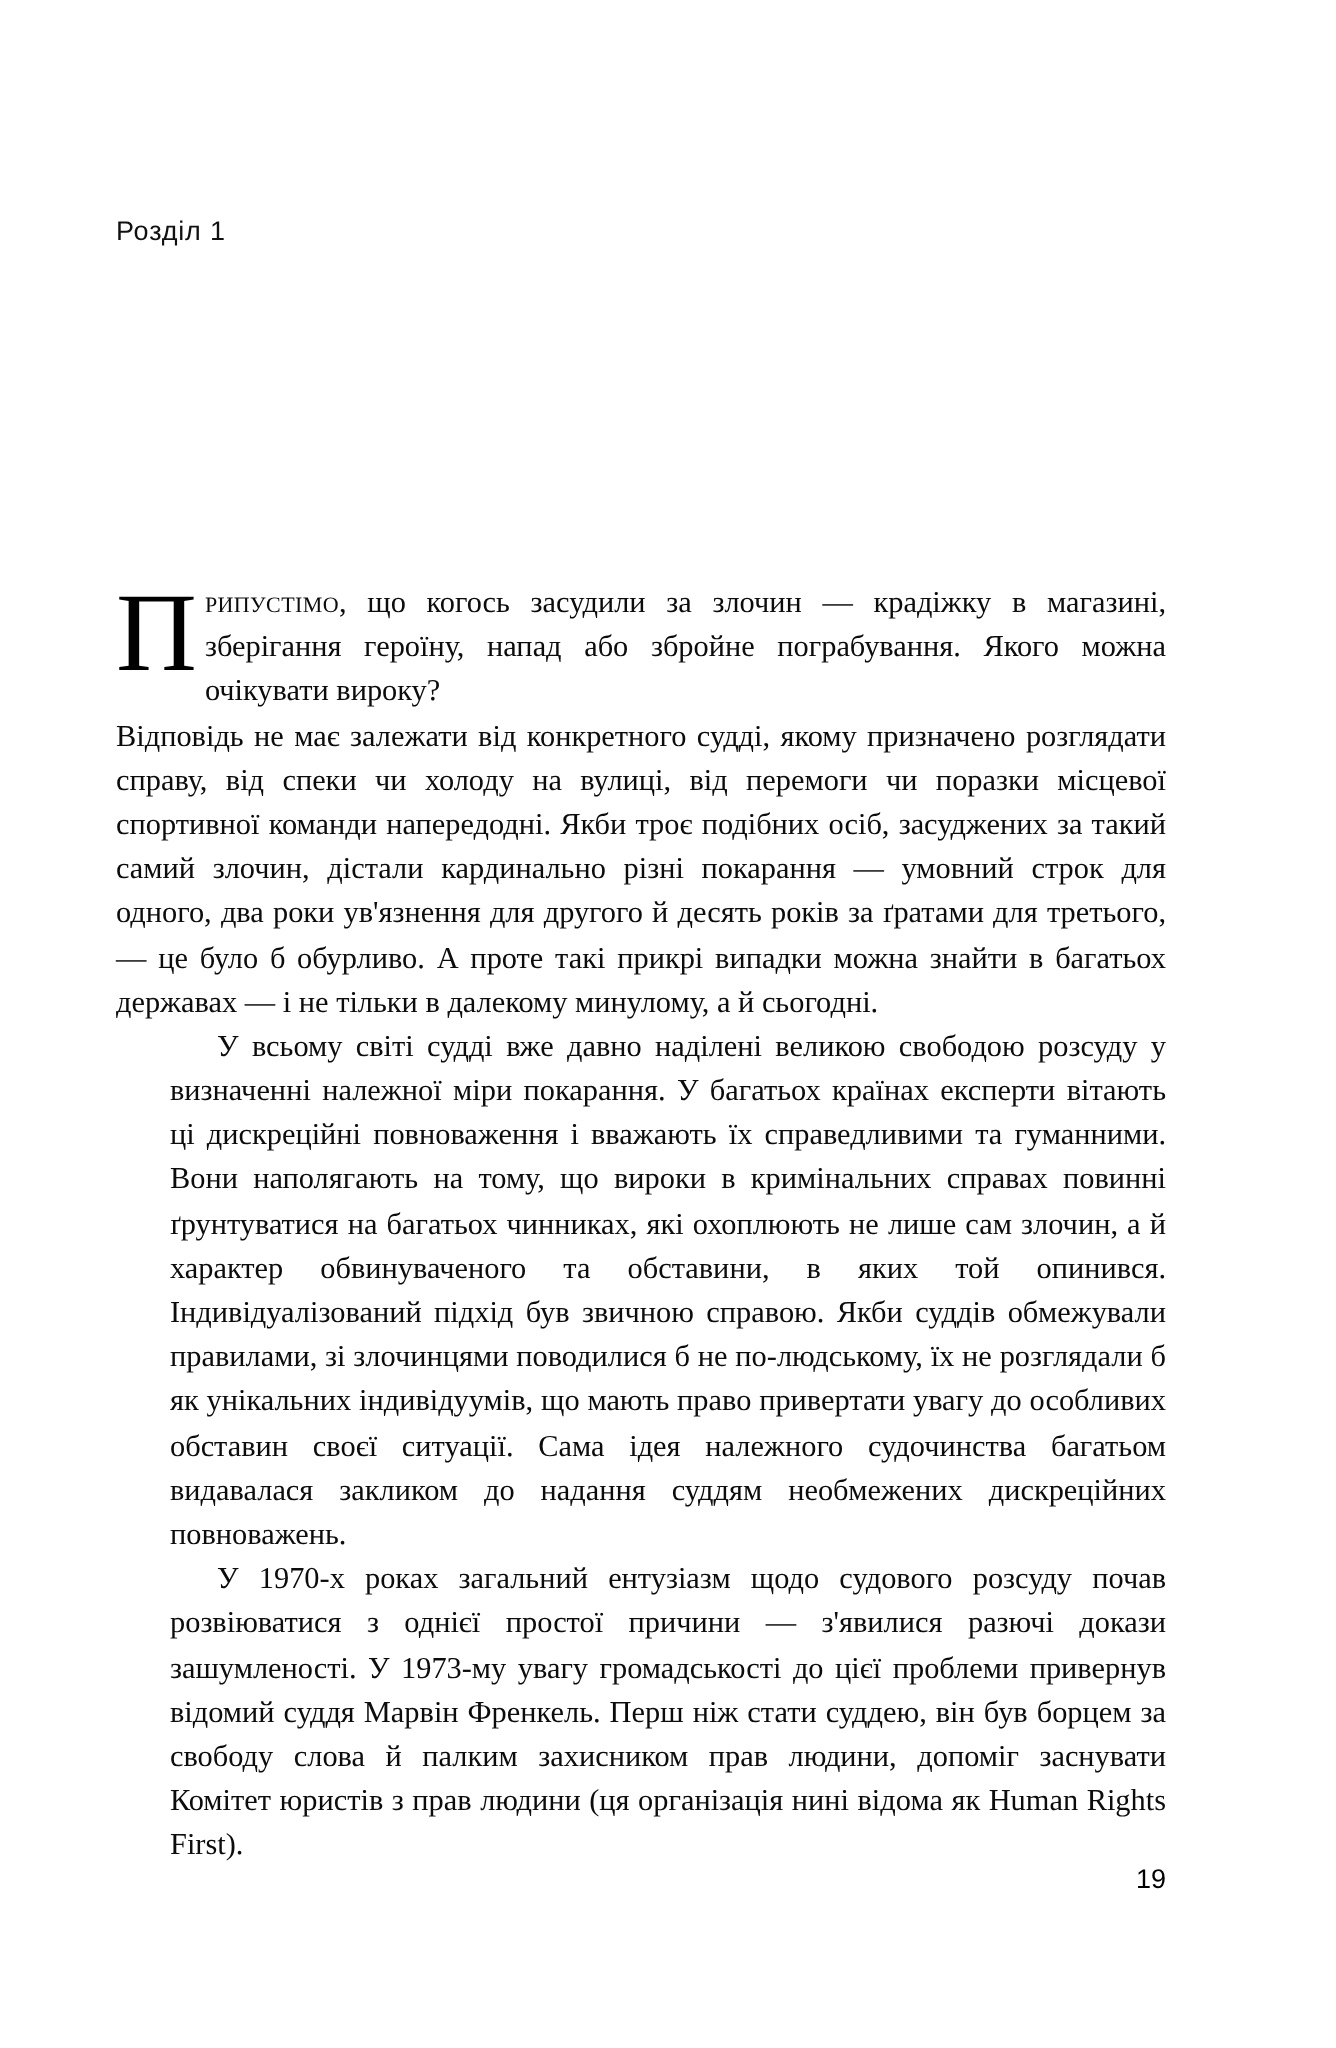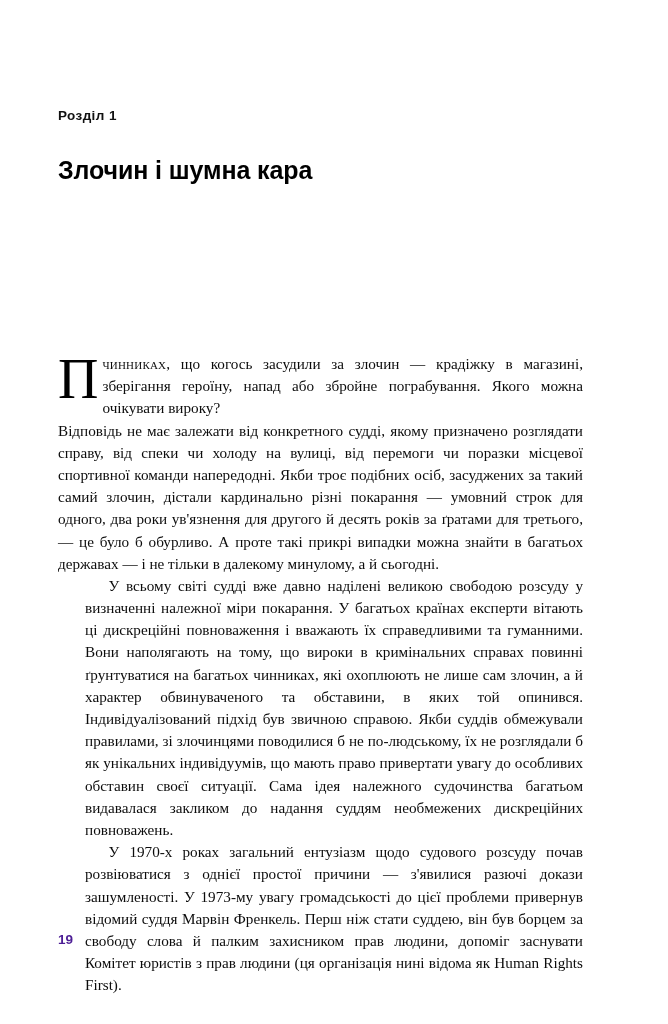--- a/index.html
+++ b/index.html
@@ -28,21 +28,21 @@
     left: 58px;
     top: 0;
     width: 525px;
   }
   .chapter-label {
     margin-top: 108px;
     font-family: "Liberation Sans", sans-serif;
     font-size: 13.5px;
     letter-spacing: 0.4px;
     color: #111;
-    font-weight: 700;
+    font-weight: 400;
   }
   .chapter-title {
     margin-top: 33px;
     font-family: "Liberation Sans", sans-serif;
     font-size: 25px;
     font-weight: bold;
     color: #000;
     letter-spacing: -0.1px;
   }
   .body-block {
@@ -77,40 +77,39 @@
   }
   .smallcaps {
     font-variant: small-caps;
     letter-spacing: 0.2px;
   }
   .page-number {
     position: absolute;
     left: 0;
     top: 932px;
     width: 525px;
+    text-align: right;
     font-family: "Liberation Sans", sans-serif;
     font-size: 13.5px;
-    color: #4c1d95;
-    font-weight: bold;
+    color: #000000;
   }
 </style>
 </head>
 <body>
 
 <div class="page">
   <div class="content">
 
     <div class="chapter-label">Розділ 1</div>
 
-    <h1 class="chapter-title">Злочин і шумна кара</h1>
 
     <div class="body-block">
 
       <p class="dropcap-para">
-        <span class="dropcap">П</span><span class="smallcaps">чинниках</span><span>, що когось засудили за злочин — крадіжку в магазині, зберігання героїну, напад або збройне пограбування. Якого можна очікувати вироку?</span>
+        <span class="dropcap">П</span><span class="smallcaps">рипустімо</span><span>, що когось засудили за злочин — крадіжку в магазині, зберігання героїну, напад або збройне пограбування. Якого можна очікувати вироку?</span>
       </p>
 
       <p>Відповідь не має залежати від конкретного судді, якому призначено розглядати справу, від спеки чи холоду на вулиці, від перемоги чи поразки місцевої спортивної команди напередодні. Якби троє подібних осіб, засуджених за такий самий злочин, дістали кардинально різні покарання — умовний строк для одного, два роки ув'язнення для другого й десять років за ґратами для третього, — це було б обурливо. А проте такі прикрі випадки можна знайти в багатьох державах — і не тільки в далекому минулому, а й сьогодні.</p>
 
       <p class="indent">У всьому світі судді вже давно наділені великою свободою розсуду у визначенні належної міри покарання. У багатьох країнах експерти вітають ці дискреційні повноваження і вважають їх справедливими та гуманними. Вони наполягають на тому, що вироки в кримінальних справах повинні ґрунтуватися на багатьох чинниках, які охоплюють не лише сам злочин, а й характер обвинуваченого та обставини, в яких той опинився. Індивідуалізований підхід був звичною справою. Якби суддів обмежували правилами, зі злочинцями поводилися б не по-людському, їх не розглядали б як унікальних індивідуумів, що мають право привертати увагу до особливих обставин своєї ситуації. Сама ідея належного судочинства багатьом видавалася закликом до надання суддям необмежених дискреційних повноважень.</p>
 
       <p class="indent">У 1970-х роках загальний ентузіазм щодо судового розсуду почав розвіюватися з однієї простої причини — з'явилися разючі докази зашумленості. У 1973-му увагу громадськості до цієї проблеми привернув відомий суддя Марвін Френкель. Перш ніж стати суддею, він був борцем за свободу слова й палким захисником прав людини, допоміг заснувати Комітет юристів з прав людини (ця організація нині відома як Human Rights First).</p>
 
     </div>
 

